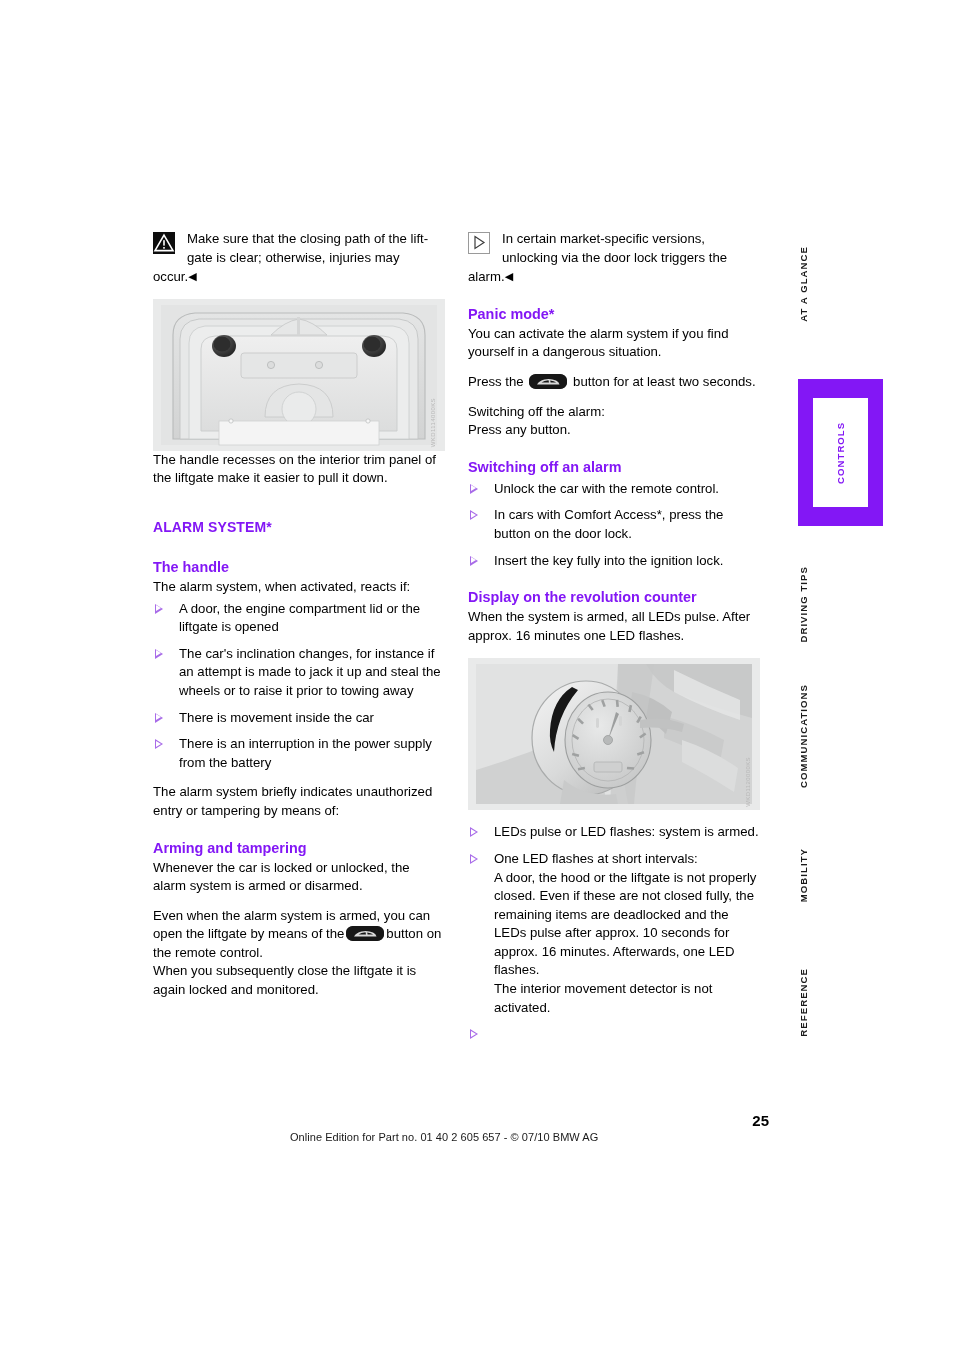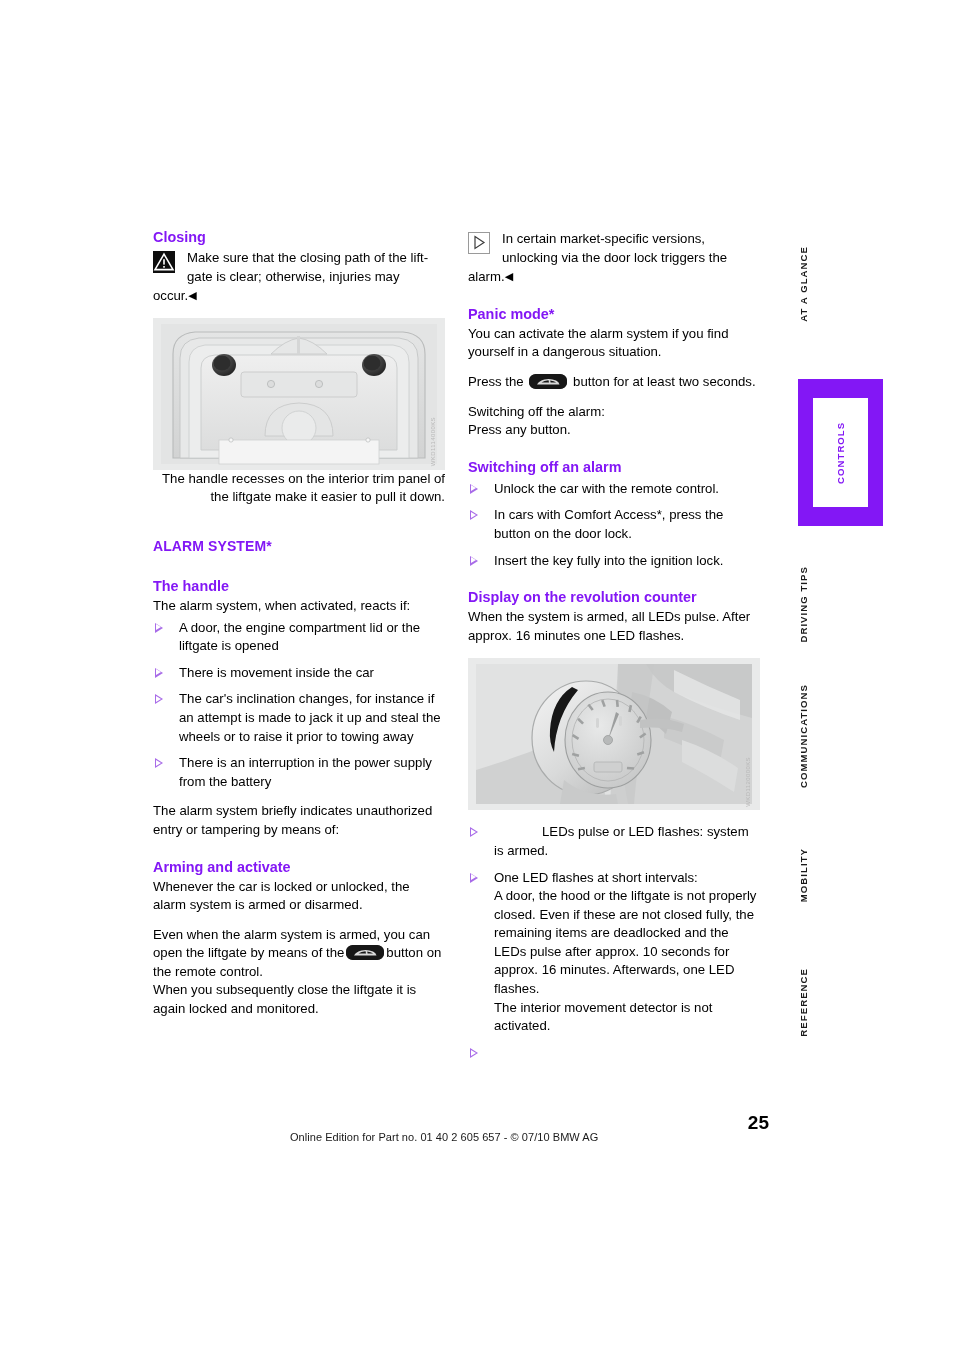--- a/index.html
+++ b/index.html
@@ -140,21 +140,20 @@
     right: 2px;
     bottom: 4px;
     font-size: 6px;
     color: #b9b9b9;
     writing-mode: vertical-rl;
     letter-spacing: .4px;
     transform: rotate(180deg);
   }
   .fig-caption {
     margin-top: 13px;
-    text-align: right;
   }
 
   
   .keybtn {
     display: inline-block;
     width: 38px;
     height: 15px;
     vertical-align: -3px;
     margin: 0 2px;
     background: #171717;
@@ -227,33 +226,32 @@
     font-size: 11px;
     color: #1a1a1a;
     letter-spacing: .05px;
   }
   .page-number {
     position: absolute;
     left: 735px;
     top: 1112px;
     width: 34px;
     text-align: right;
-    font-size: 19px;
+    font-size: 15px;
     font-weight: bold;
     color: #000;
   }
 </style>
 </head>
 <body>
 
 <div class="page">
 
   <div class="col col-left">
 
-    <h2 class="sub-title first">Closing</h2>
 
     <div class="notice">
       <span class="notice-icon icon-warning">
         <svg width="22" height="22" viewBox="0 0 22 22">
           <polygon points="11,3.2 20,18.6 2,18.6" fill="none" stroke="#ffffff" stroke-width="1.6"></polygon>
           <rect x="10.2" y="8.2" width="1.6" height="5.4" fill="#ffffff"></rect>
           <rect x="10.2" y="15.0" width="1.6" height="1.7" fill="#ffffff"></rect>
         </svg>
       </span>
       <div class="notice-text">Make sure that the closing path of the lift-gate is clear; otherwise, injuries may</div>
@@ -309,29 +307,29 @@
 
     <p class="body fig-caption">The handle recesses on the interior trim panel of the liftgate make it easier to pull it down.</p>
 
     <h1 class="section-title">ALARM SYSTEM*</h1>
 
     <h2 class="sub-title">The handle</h2>
     <p class="body">The alarm system, when activated, reacts if:</p>
 
     <ul class="tri">
       <li><span class="tri-mark"></span><span>A door, the engine compartment lid or the liftgate is opened</span></li>
+      <li><span class="tri-mark"></span><span>The car's inclination changes, for instance if an attempt is made to jack it up and steal the wheels or to raise it prior to towing away</span></li>
       <li><span class="tri-mark"></span><span>There is movement inside the car</span></li>
-      <li><span class="tri-mark"></span><span>The car's inclination changes, for instance if an attempt is made to jack it up and steal the wheels or to raise it prior to towing away</span></li>
       <li><span class="tri-mark"></span><span>There is an interruption in the power supply from the battery</span></li>
     </ul>
 
     <p class="body gap">The alarm system briefly indicates unauthorized entry or tampering by means of:</p>
 
 
-    <h2 class="sub-title">Arming and activate</h2>
+    <h2 class="sub-title">Arming and tampering</h2>
     <p class="body">Whenever the car is locked or unlocked, the alarm system is armed or disarmed.</p>
     <p class="body gap"><span>Even when the alarm system is armed, you can open the liftgate by means of the</span><span class="keybtn">
         <svg width="38" height="15" viewBox="0 0 38 15">
           <rect x="0" y="0" width="38" height="15" rx="7" ry="7" fill="#171717"></rect>
           <path d="M8 10.6 Q10 6.6 15.5 5.4 Q22 4.2 27 6.6 Q30 8.2 30.5 10.6 Z" fill="#d9d9d9"></path>
           <path d="M12.5 8.4 Q15 6.6 19.5 6.3 L20 8.4 Z" fill="#171717"></path>
           <path d="M21.2 6.4 Q25 6.9 27.2 8.6 L21.6 8.6 Z" fill="#171717"></path>
         </svg>
       </span><span>button on the remote control.</span></p>
     <p class="body tight">When you subsequently close the liftgate it is again locked and monitored.</p>
@@ -435,21 +433,21 @@
         <rect x="126" y="104" width="28" height="10" rx="2" fill="#cfd0d0" stroke="#aeb0b0" stroke-width="0.7"></rect>
 
         <path d="M172 62 Q196 58 216 66 L214 74 Q194 68 172 70 Z" fill="#c1c2c2"></path>
 
         <path d="M96 122 Q118 140 148 136 L150 146 L92 146 Z" fill="#c9caca"></path>
       </svg>
       <span class="code">WKD1120000KS</span>
     </div>
 
     <ul class="tri" style="margin-top:13px;">
-      <li><span class="tri-mark"></span><span style="white-space:pre-line;margin-left:48px;">LEDs pulse or LED flashes: system is armed.</span></li>
+      <li><span class="tri-mark"></span><span style="white-space:pre-line;">LEDs pulse or LED flashes: system is armed.</span></li>
       <li><span class="tri-mark"></span><span style="white-space:pre-line;">One LED flashes at short intervals:
 A door, the hood or the liftgate is not properly closed. Even if these are not closed fully, the remaining items are deadlocked and the LEDs pulse after approx. 10 seconds for approx. 16 minutes. Afterwards, one LED flashes.
 The interior movement detector is not activated.</span></li>
       <li><span class="tri-mark"></span></li>
     </ul>
   </div>
 
   <div class="rail">
     <div class="rail-item" style="top:18px;">AT A GLANCE</div>
 

